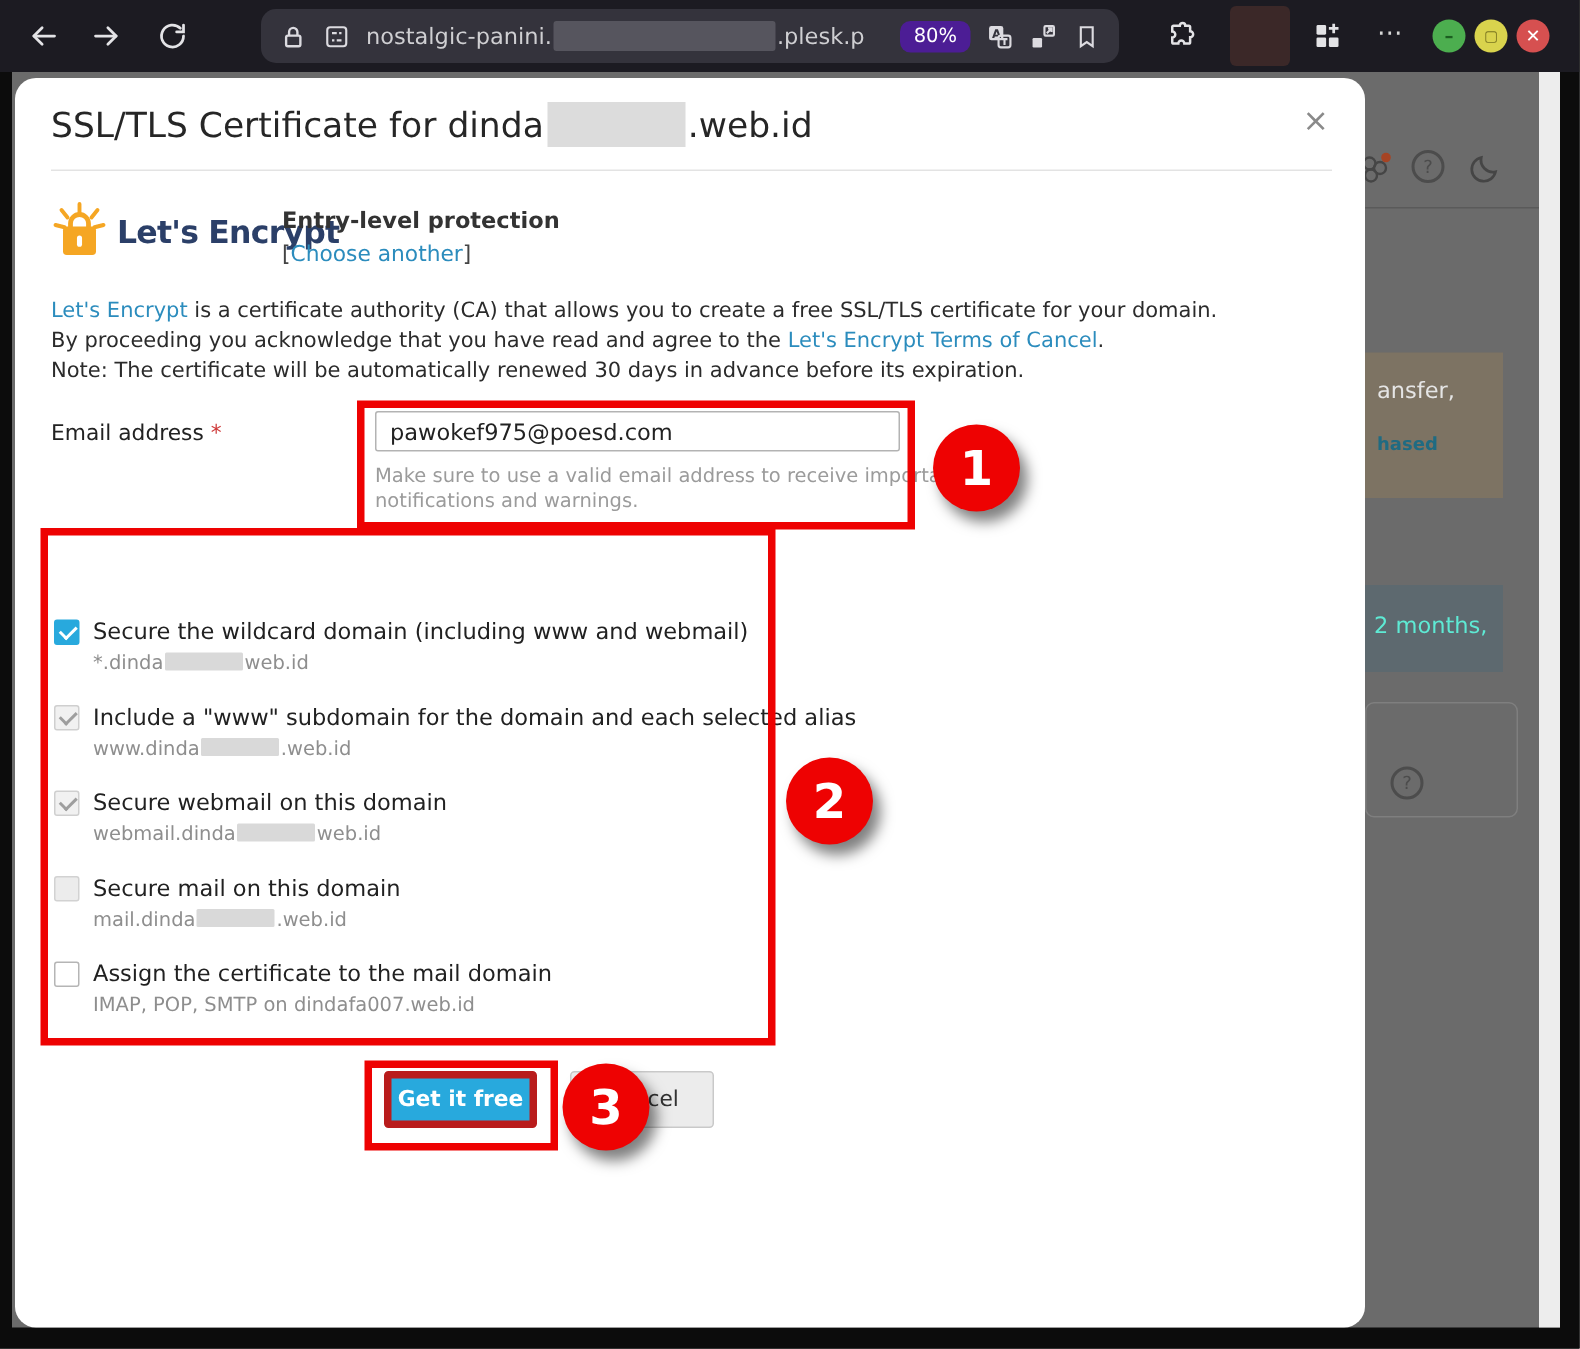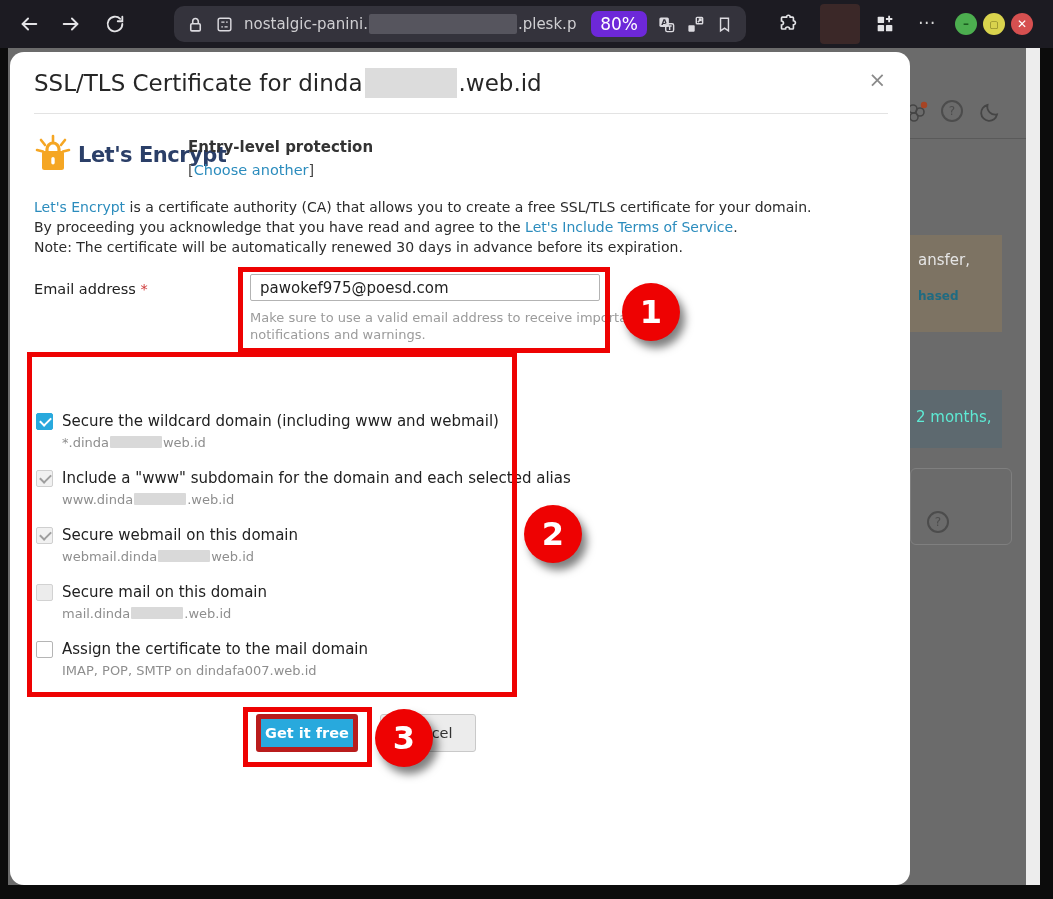--- a/index.html
+++ b/index.html
@@ -5,21 +5,21 @@
   html,body{margin:0;padding:0;background:#000;}
   *{box-sizing:border-box;font-family:"DejaVu Sans","Liberation Sans",sans-serif;}
   #screen{position:relative;width:1053px;height:899px;background:#0c0c0c;overflow:hidden;}
 
   
   .browser-bar{position:absolute;left:0;top:0;width:1053px;height:48px;background:#1c1b22;}
   .nav-ic{position:absolute;top:13px;width:22px;height:22px;color:#e3e3e6;}
   .url-pill{position:absolute;left:174px;top:6px;width:572px;height:36px;border-radius:10px;background:#34333c;display:flex;align-items:center;padding:16px 12px;gap:10px;}
   .url-text{font-size:15px;color:#cfcfd2;white-space:nowrap;display:flex;align-items:center;}
   .url-redact{display:inline-block;width:148px;height:20px;background:#56555e;border-radius:2px;margin:0 1px;}
-  .zoom-chip{margin-left:auto;background:#6d28d9;color:#fff;font-size:17px;border-radius:7px;padding:3px 9px;}
+  .zoom-chip{margin-left:auto;background:#4c1d95;color:#fff;font-size:13px;border-radius:7px;padding:3px 9px;}
   .pill-ic{width:19px;height:19px;color:#dcdbe0;flex:0 0 auto;}
   .avatar{position:absolute;left:820px;top:4px;width:40px;height:40px;border-radius:4px;background:#3b2828;}
   .dots{position:absolute;left:918px;top:12px;color:#d7d7d7;font-size:17px;letter-spacing:1px;}
   .winbtn{position:absolute;top:13px;width:22px;height:22px;border-radius:50%;display:flex;align-items:center;justify-content:center;font-size:12px;font-weight:bold;}
   .wb-min{left:955px;background:#4cae4f;color:#1c5e20;}
   .wb-max{left:983px;background:#d9d34d;color:#7a7520;font-size:10px;}
   .wb-close{left:1011px;background:#d65050;color:#fff;font-size:12px;}
 
   
   .viewport{position:absolute;left:8px;top:48px;width:1032px;height:837px;background:#6b6b6b;}
@@ -189,21 +189,21 @@
           <rect x="8" y="17" width="22" height="19" rx="2.5" fill="#f5a623"></rect>
           <rect x="17.3" y="23" width="3.4" height="7.5" rx="1.7" fill="#fff"></rect>
         </svg>
         <span class="le-brand">Let's Encrypt</span>
       </div>
       <div class="le-protection">Entry-level protection</div>
       <div class="le-choose"><span>[</span><span class="lnk">Choose another</span><span>]</span></div>
 
       <div class="para">
         <div><span class="lnk">Let's Encrypt</span><span> is a certificate authority (CA) that allows you to create a free SSL/TLS certificate for your domain.</span></div>
-        <div><span>By proceeding you acknowledge that you have read and agree to the </span><span class="lnk">Let's Include Terms of Service</span><span>.</span></div>
+        <div><span>By proceeding you acknowledge that you have read and agree to the </span><span class="lnk">Let's Encrypt Terms of Cancel</span><span>.</span></div>
         <div>Note: The certificate will be automatically renewed 30 days in advance before its expiration.</div>
       </div>
 
       <div class="email-label"><span>Email address</span> <span class="req">*</span></div>
       <input class="email-input" type="text" value="pawokef975@poesd.com" style="">
       <div class="email-helper">
         <div>Make sure to use a valid email address to receive important</div>
         <div>notifications and warnings.</div>
       </div>
 

